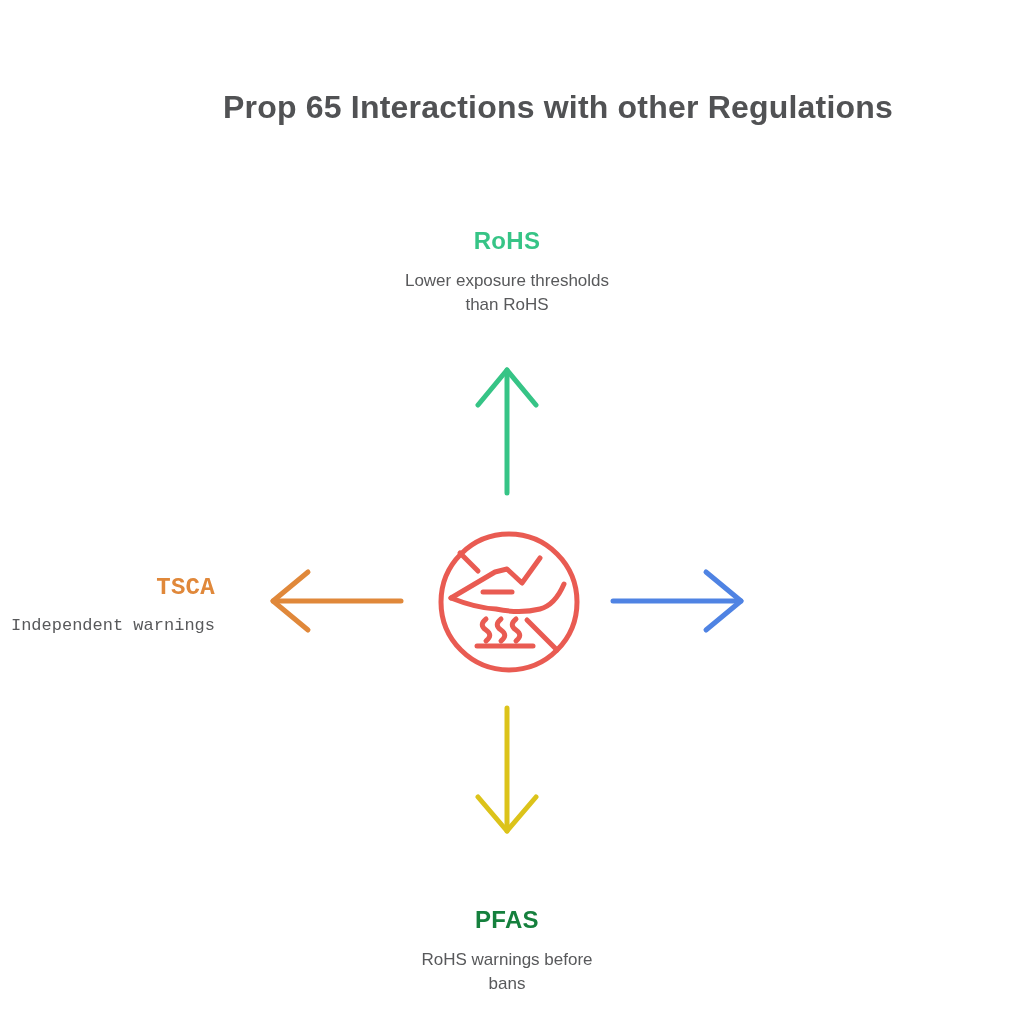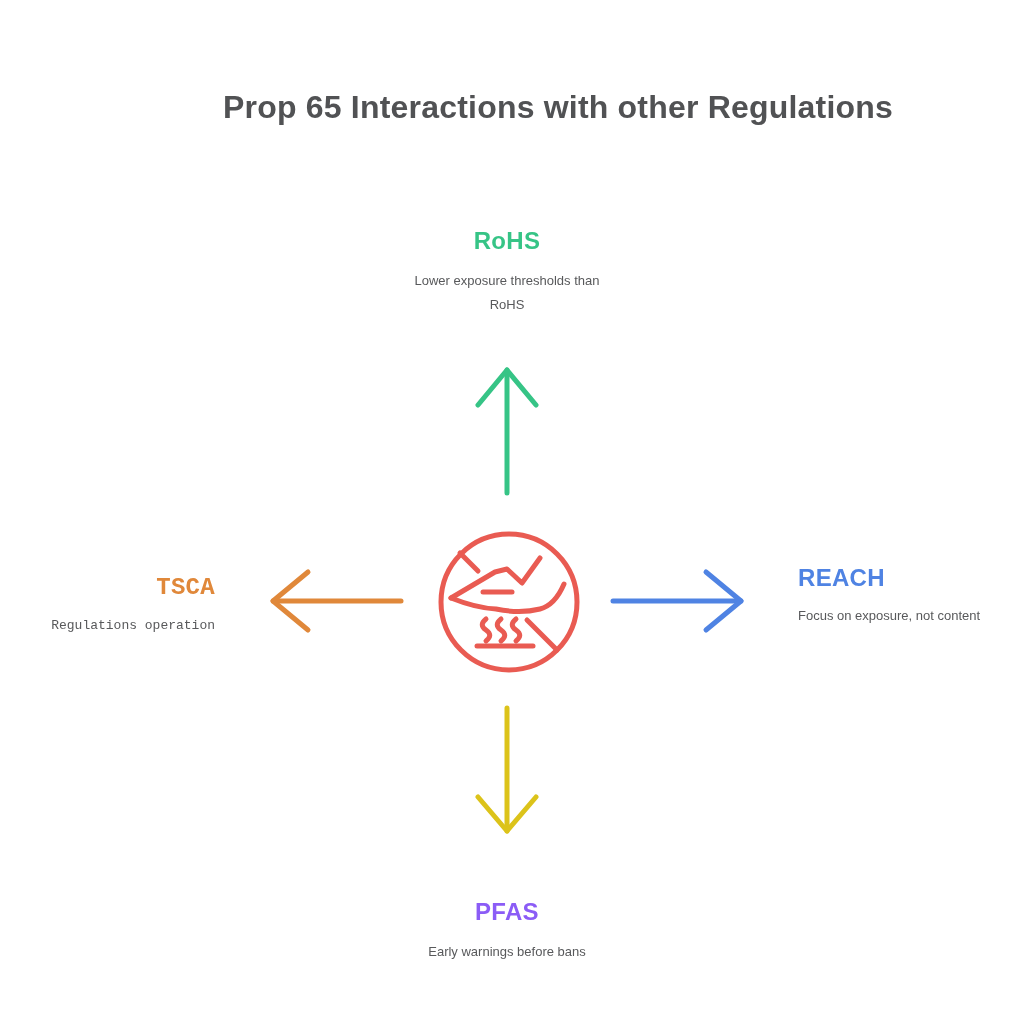--- a/index.html
+++ b/index.html
@@ -32,21 +32,21 @@
   }
   .node .node-label {
     display: block;
     font-size: 24px;
     font-weight: 700;
     letter-spacing: 0.3px;
     line-height: 24px;
     margin-bottom: 14px;
   }
   .node .node-desc {
-    font-size: 13px;
+    font-size: 17px;
     line-height: 24px;
     color: #58595b;
   }
   .node-top {
     left: 402px;
     top: 229px;
     width: 210px;
     text-align: center;
   }
   .node-top .node-label { margin-bottom: 16px; }
@@ -84,31 +84,27 @@
 
   <h1 class="diagram-title" style="color: rgb(81, 82, 84);">Prop 65 Interactions with other Regulations</h1>
 
   <div class="node node-top">
     <span class="node-label" style="color: rgb(54, 196, 134);">RoHS</span>
     <div class="node-desc">Lower exposure thresholds than RoHS</div>
   </div>
 
   <div class="node node-left">
     <span class="node-label" style="color: rgb(224, 136, 58);">TSCA</span>
-    <div class="node-desc">Regulations operation</div>
+    <div class="node-desc">Independent warnings</div>
   </div>
 
-  <div class="node node-right">
-    <span class="node-label" style="color: rgb(79, 131, 227);">REACH</span>
-    <div class="node-desc">Focus on exposure, not content</div>
-  </div>
 
   <div class="node node-bottom">
-    <span class="node-label" style="color: #8b5cf6;">PFAS</span>
-    <div class="node-desc">Early warnings before bans</div>
+    <span class="node-label" style="color: #15803d; margin-top: 8px;">PFAS</span>
+    <div class="node-desc">RoHS warnings before bans</div>
   </div>
 
   <svg class="arrow-up" width="70" height="140" viewBox="0 0 70 140" fill="none" stroke="currentColor" stroke-width="5" stroke-linecap="round" stroke-linejoin="round" style="color: rgb(54, 196, 134);">
     <path d="M35,8 L35,131"></path>
     <path d="M6,43 L35,8 L64,43"></path>
   </svg>
 
   <svg class="arrow-left" width="140" height="70" viewBox="0 0 140 70" fill="none" stroke="currentColor" stroke-width="5" stroke-linecap="round" stroke-linejoin="round" style="color: rgb(224, 136, 58);">
     <path d="M7,35 L135,35"></path>
     <path d="M42,6 L7,35 L42,64"></path>

